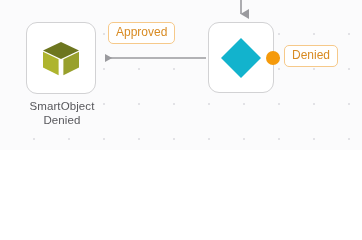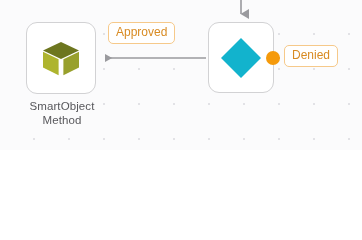--- a/index.html
+++ b/index.html
@@ -158,21 +158,21 @@
         <path d="M21 5 L39 13.5 L21 22 L3 13.5 Z" fill="#6d761f"></path>
 
         <path d="M3 14.8 L18.6 22.2 L18.6 38.2 L3 30.6 Z" fill="#aeb42e"></path>
 
         <path d="M39 14.8 L23.4 22.2 L23.4 38.2 L39 30.6 Z" fill="#98a02c"></path>
       </svg>
     </span>
   </div>
 
   <div class="node-caption" id="caption-smartobject">SmartObject
-Method</div>
+Denied</div>
 
   <div class="node" id="node-decision">
     <span class="diamond-wrap">
       <svg class="diamond-icon" width="46" height="46" viewBox="0 0 46 46" aria-hidden="true">
         <path d="M23 3 L43 23 L23 43 L3 23 Z" fill="#12b3cd"></path>
       </svg>
     </span>
   </div>
 
   <div class="port-dot" id="port-denied"></div>

